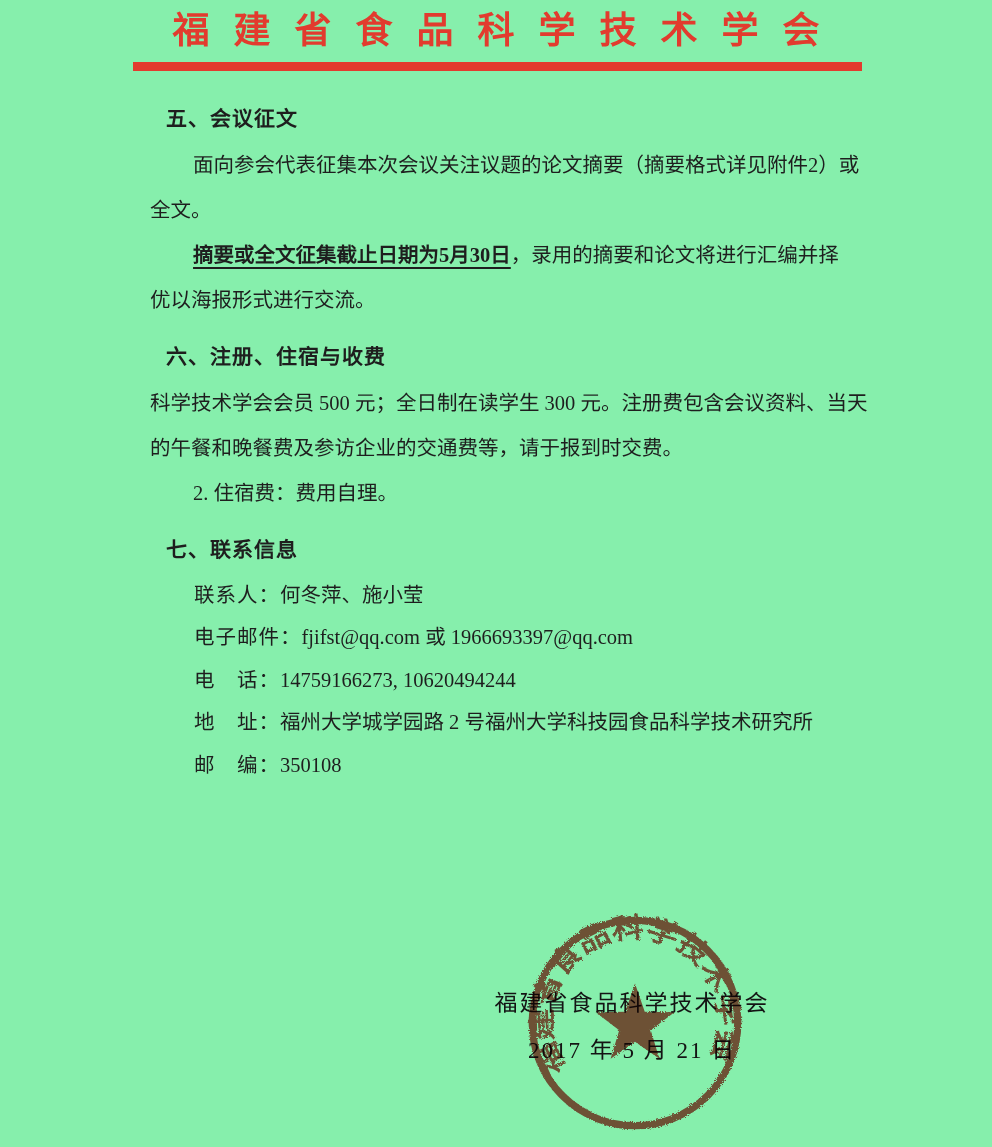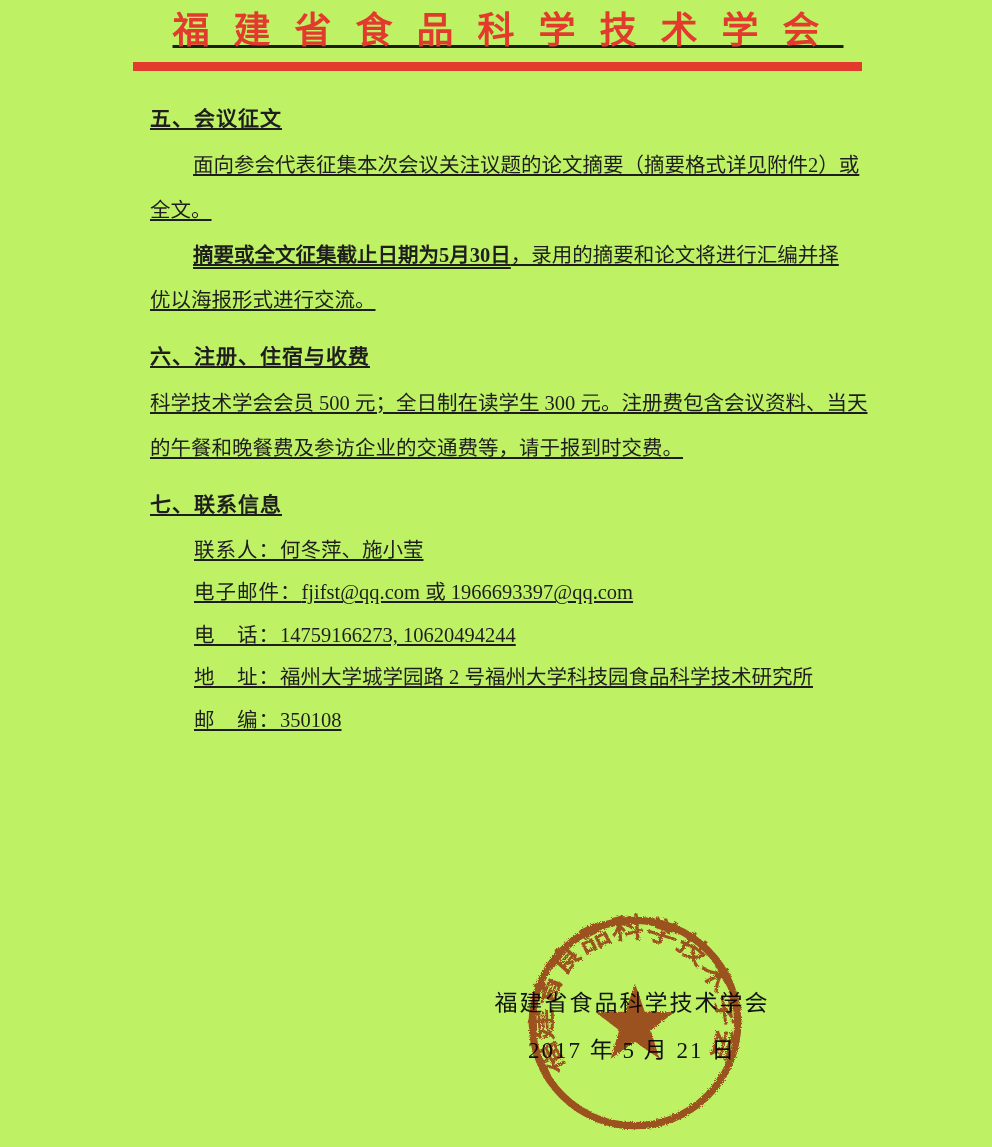--- a/index.html
+++ b/index.html
@@ -6,25 +6,24 @@
     --accent:#e23b2e;
     --stamp:#cd4a41;
     --text:#1e1e1e;
   }
   *{box-sizing:border-box;}
   html,body{margin:0;padding:0;background:#ffffff;}
   .page{
     position:relative;
     width:992px;height:1147px;
     margin:0 auto;
-    background:#bef264;
+    background:#86efac;
     overflow:hidden;
     font-family:"Liberation Serif","DejaVu Serif",serif;
     color:var(--text);
-    text-decoration:underline;
   }
   
   .letterhead{padding-top:6px;}
   .letterhead h1{
     margin:0;
     padding-left:24px;           
     text-align:center;
     font-size:37px;
     font-weight:600;
     letter-spacing:24px;
@@ -40,21 +39,21 @@
   
   main{
     padding:14px 120px 0 150px;
     font-size:20.5px;
     line-height:45px;
   }
   h2.sec{
     font-size:21px;
     font-weight:bold;
     line-height:44px;
-    margin:12px 0 2px 0;
+    margin:12px 0 2px 16px;
     letter-spacing:1px;
   }
   .line{
     white-space:nowrap;
     line-height:45px;
   }
   .line.first{ text-indent:2.1em; }
   .deadline{
     font-weight:bold;
     text-decoration:underline;
@@ -103,20 +102,21 @@
     <div class="line">全文。</div>
 
     <div class="line first">
       <span class="deadline">摘要或全文征集截止日期为5月30日</span><span>，录用的摘要和论文将进行汇编并择</span>
     </div>
     <div class="line">优以海报形式进行交流。</div>
 
     <h2 class="sec">六、注册、住宿与收费</h2>
     <div class="line">科学技术学会会员 500 元；全日制在读学生 300 元。注册费包含会议资料、当天</div>
     <div class="line">的午餐和晚餐费及参访企业的交通费等，请于报到时交费。</div>
+    <div class="line first">2. 住宿费：费用自理。</div>
 
     <h2 class="sec">七、联系信息</h2>
 
     <div class="contact">
       <div class="line">
         <span class="c-label">联系人：</span><span>何冬萍、施小莹</span>
       </div>
       <div class="line">
         <span class="c-label">电子邮件：</span><span>fjifst@qq.com 或 1966693397@qq.com</span>
       </div>

